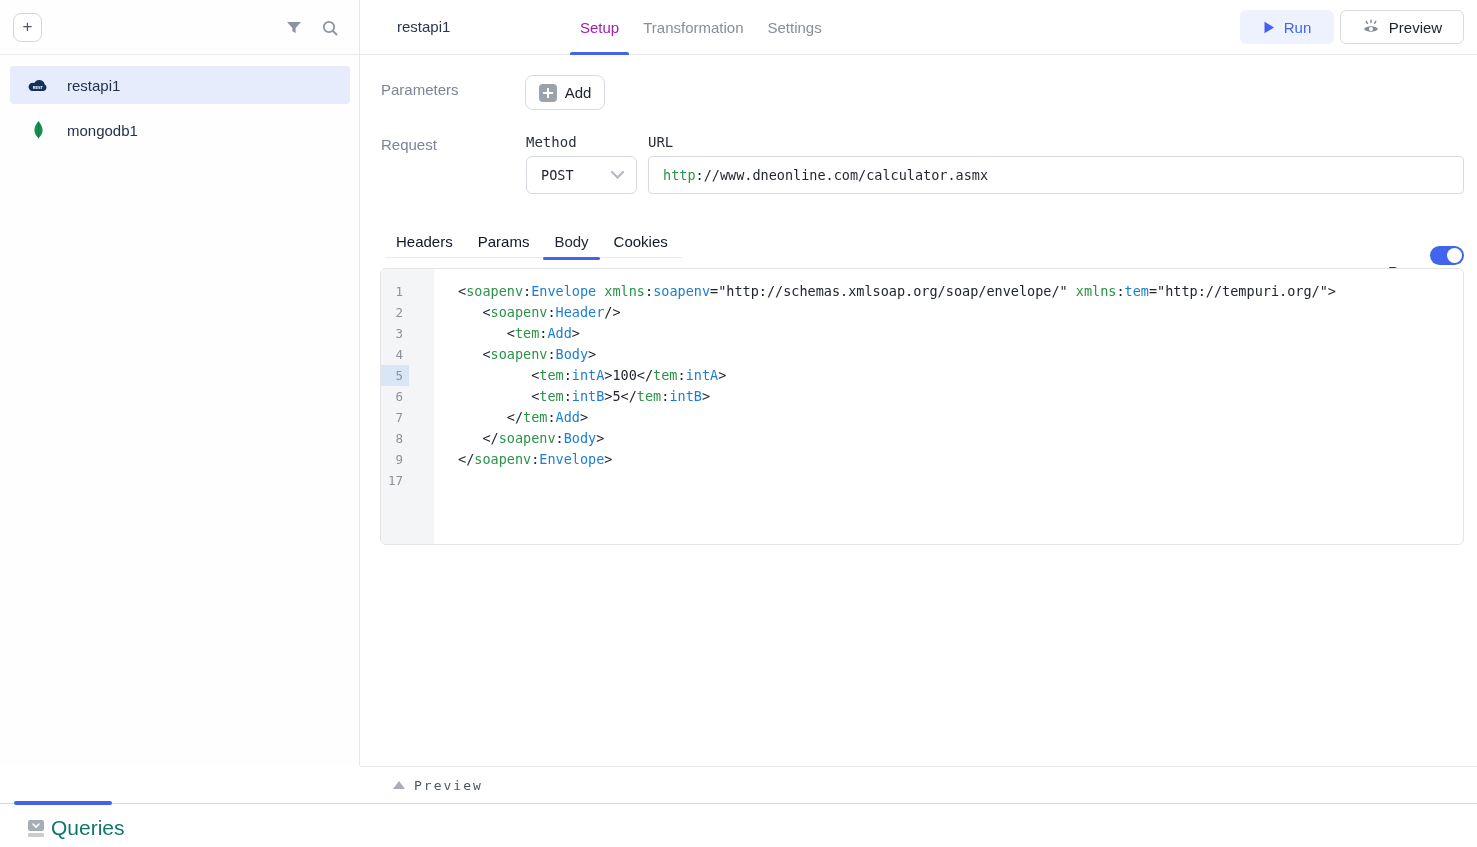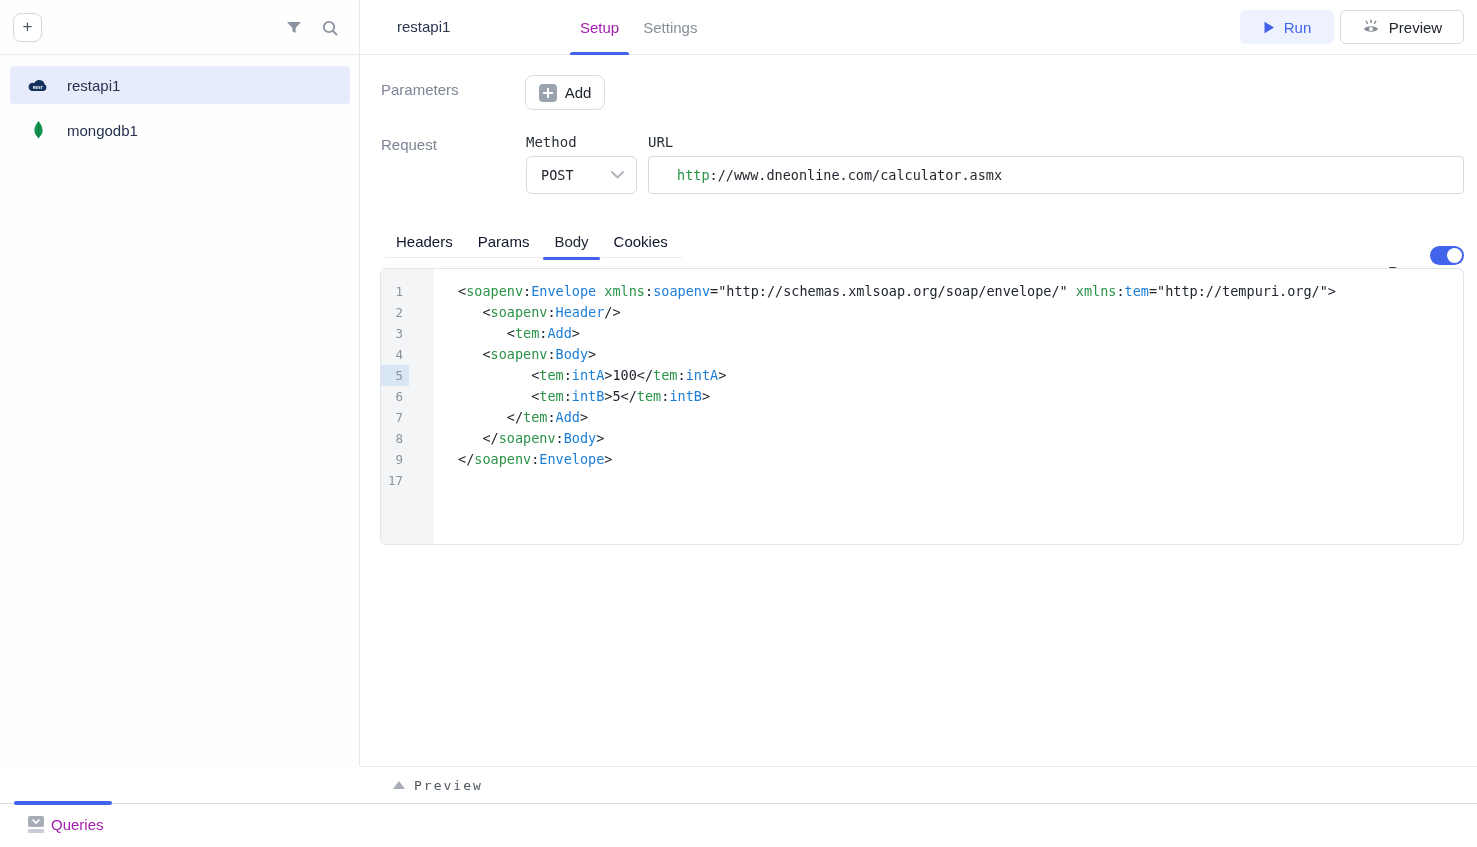--- a/index.html
+++ b/index.html
@@ -51,21 +51,21 @@
   .plus-chip::before, .plus-chip::after { content:""; position:absolute; background:#fff; }
   .plus-chip::before { left:4px; top:8px; width:10px; height:2px; }
   .plus-chip::after  { left:8px; top:4px; width:2px; height:10px; }
   .inp-label { position:absolute; top:134px; font-size:14px; font-weight:normal; color:#2b3138; }
   .method-select { position:absolute; left:166px; top:156px; width:111px; height:38px;
              border:1px solid #d6dae0; border-radius:6px; background:#fff; display:flex;
              align-items:center; padding:0 12px 0 14px; cursor:pointer; }
   .method-select .val { font-size:13.5px; color:#21262e; flex:1; }
   .url-input { position:absolute; left:288px; top:156px; width:816px; height:38px;
              border:1px solid #d6dae0; border-radius:4px; background:#fff; display:flex;
-             align-items:center; padding-left:28px; font-size:13.5px; cursor:text;text-align:center; }
+             align-items:center; padding-left:14px; font-size:13.5px; cursor:text;text-align:center; }
   .url-scheme { color:#2b9348; } .url-rest { color:#1f242d; }
 
   
   .body-tabs { position:absolute; left:25px; top:224px; height:34px; display:flex;
                border-bottom:1px solid #e9ebef; }
   .body-tab { padding:0 11px; height:34px; display:flex; align-items:center; font-size:15px;
               color:#0f172a; cursor:pointer; position:relative; margin-right:3px; }
   .body-tab.active { color:#1f2533; font-weight:500; }
   .body-tab.active::after { content:""; position:absolute; left:0; right:0; bottom:-2px;
               height:3px; background:#4263eb; border-radius:2px; }
@@ -94,21 +94,21 @@
   .preview-bar-label { margin-left:9px; font-family:"DejaVu Sans Mono",monospace;
             font-size:13px; letter-spacing:2px; color:#4d5562; }
 
   
   .bottom-bar { position:absolute; left:0; top:803px; width:1477px; height:44px;
                 background:#fff; border-top:1px solid #d8dbe0; }
   .bottom-indicator { position:absolute; left:14px; top:-3px; width:98px; height:4px;
                 background:#4263eb; border-radius:2px; }
   .queries-tab { position:absolute; left:28px; top:12px; display:flex; align-items:center;
                 gap:7px; cursor:pointer; }
-  .queries-label { font-size:15px; color:#a21caf; }
+  .queries-label { font-size:21px; color:#0f766e; }
 </style>
 </head>
 <body>
 
 <aside class="sidebar">
   <div class="sidebar-header">
     <div class="add-entity-btn">+</div>
     <svg class="sb-icon filter-ic" viewBox="0 0 18 18">
       <path d="M2 3h14l-5.4 6v5l-3.2-1.8V9z" fill="#8b93a1"></path>
     </svg>
@@ -138,20 +138,21 @@
     <span class="itm-label">mongodb1</span>
   </div>
 </aside>
 
 <div class="main">
 
   <div class="main-header">
     <div class="doc-title">restapi1</div>
     <div class="top-tabs">
       <div class="top-tab active">Setup</div>
+      <div class="top-tab">Transformation</div>
       <div class="top-tab">Settings</div>
     </div>
     <button class="run-btn">
       <svg width="12" height="13" viewBox="0 0 12 13">
         <path d="M1.5 0.8 L11 6.5 L1.5 12.2 Z" fill="#4263eb"></path>
       </svg>
       <span>Run</span>
     </button>
     <button class="preview-btn">
       <svg width="18" height="16" viewBox="0 0 18 16">

